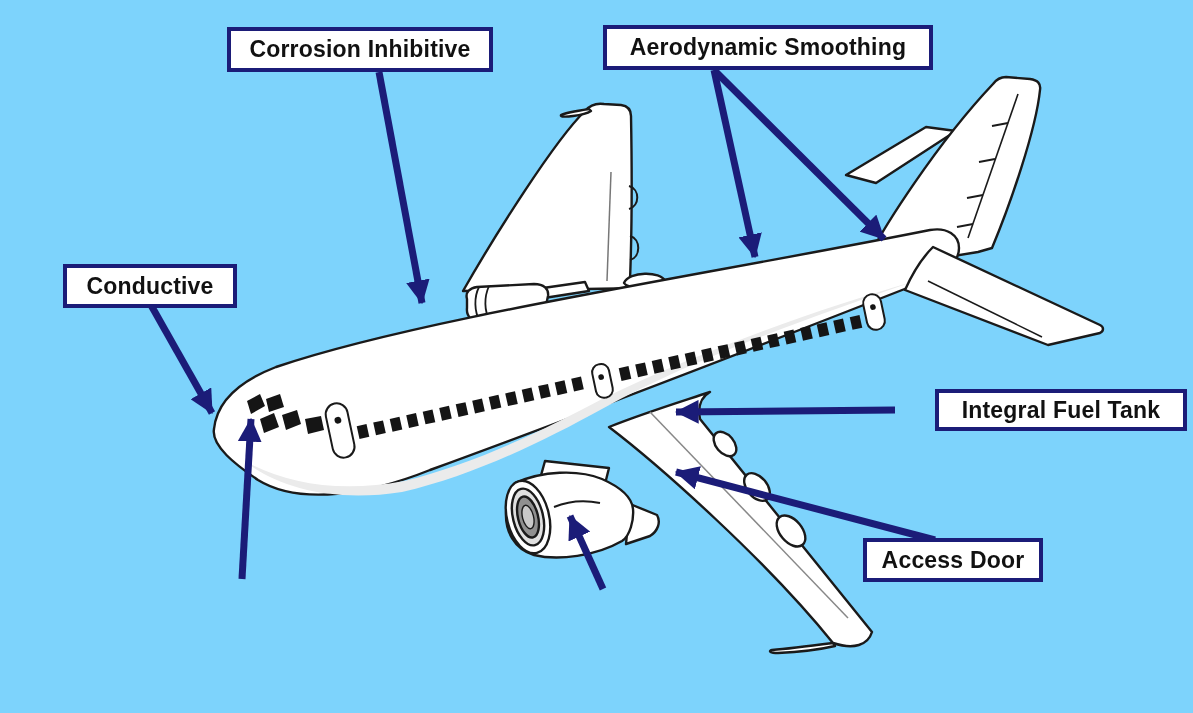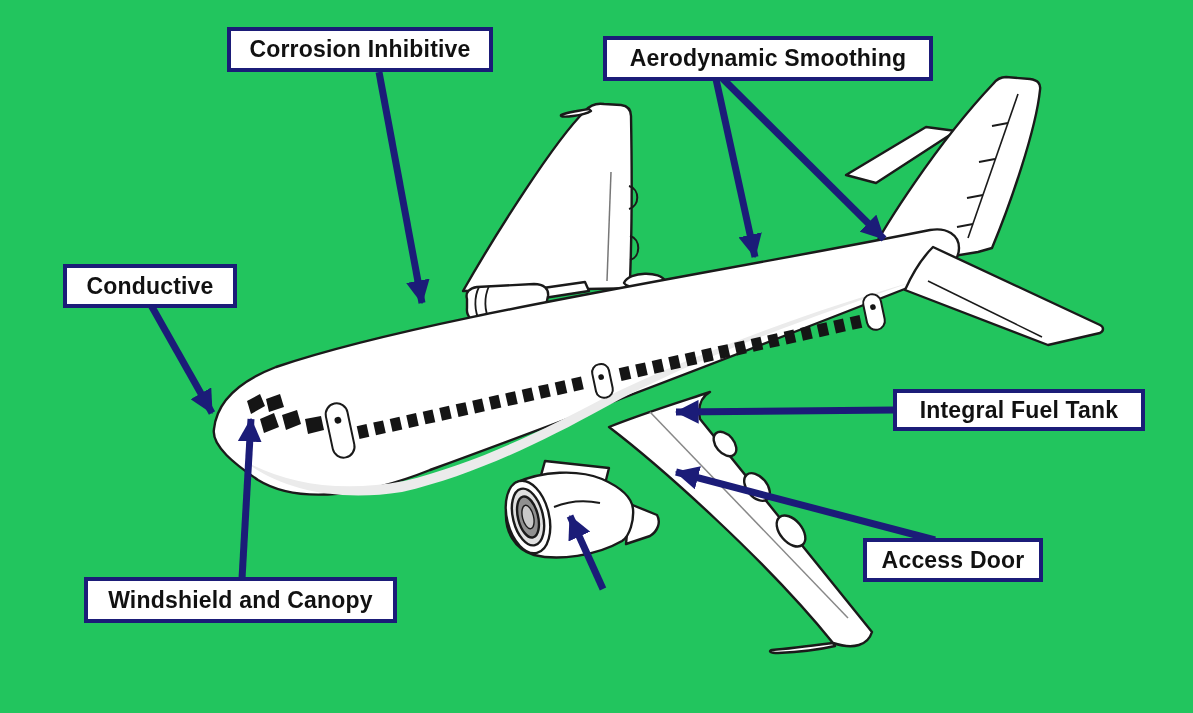--- a/index.html
+++ b/index.html
@@ -1,32 +1,32 @@
 <!DOCTYPE html>
 <html><head>
 <meta charset="utf-8">
 <style>
   html,body{margin:0;padding:0;background:#ffffff;}
   .stage{
-    position:relative;width:1193px;height:713px;background:#22c55e;overflow:hidden;
+    position:relative;width:1193px;height:713px;background:#7dd3fc;overflow:hidden;
     font-family:"Liberation Sans", sans-serif;
     text-align:right;
   }
   .stage svg{position:absolute;left:0;top:0;}
   .lbl{
     position:absolute;box-sizing:content-box;
     background:#ffffff;border:4px solid #1b1c78;
     color:#111111;font-weight:bold;font-size:23px;line-height:1;
     display:flex;align-items:center;justify-content:center;
     letter-spacing:0.2px;white-space:nowrap;
   }
   .lbl-corrosion  {left:227px;top:27px; width:258px;height:37px;}
-  .lbl-aero       {left:603px;top:36px; width:322px;height:37px;}
+  .lbl-aero       {left:603px;top:25px; width:322px;height:37px;}
   .lbl-conductive {left:63px; top:224px;width:166px;height:36px;margin-top:40px;}
-  .lbl-fueltank   {left:893px;top:389px;width:244px;height:34px;}
+  .lbl-fueltank   {left:935px;top:389px;width:244px;height:34px;}
   .lbl-access     {left:863px;top:538px;width:172px;height:36px;}
   .lbl-hightemp   {left:518px;top:589px;width:159px;height:38px;}
   .lbl-windshield {left:84px; top:577px;width:305px;height:38px;}
 </style>
 </head>
 <body>
 
 <div class="stage">
 
 <svg width="1193" height="713" viewBox="0 0 1193 713">
@@ -157,15 +157,14 @@
     <line x1="603" y1="589" x2="570" y2="516" marker-end="url(#ah)"></line>
     <line x1="242" y1="579" x2="251" y2="419" marker-end="url(#ah)"></line>
   </g>
 </svg>
 
 <div class="lbl lbl-corrosion">Corrosion Inhibitive</div>
 <div class="lbl lbl-aero">Aerodynamic Smoothing</div>
 <div class="lbl lbl-conductive">Conductive</div>
 <div class="lbl lbl-fueltank">Integral Fuel Tank</div>
 <div class="lbl lbl-access">Access Door</div>
-<div class="lbl lbl-windshield">Windshield and Canopy</div>
 
 </div>
 
 </body></html>

